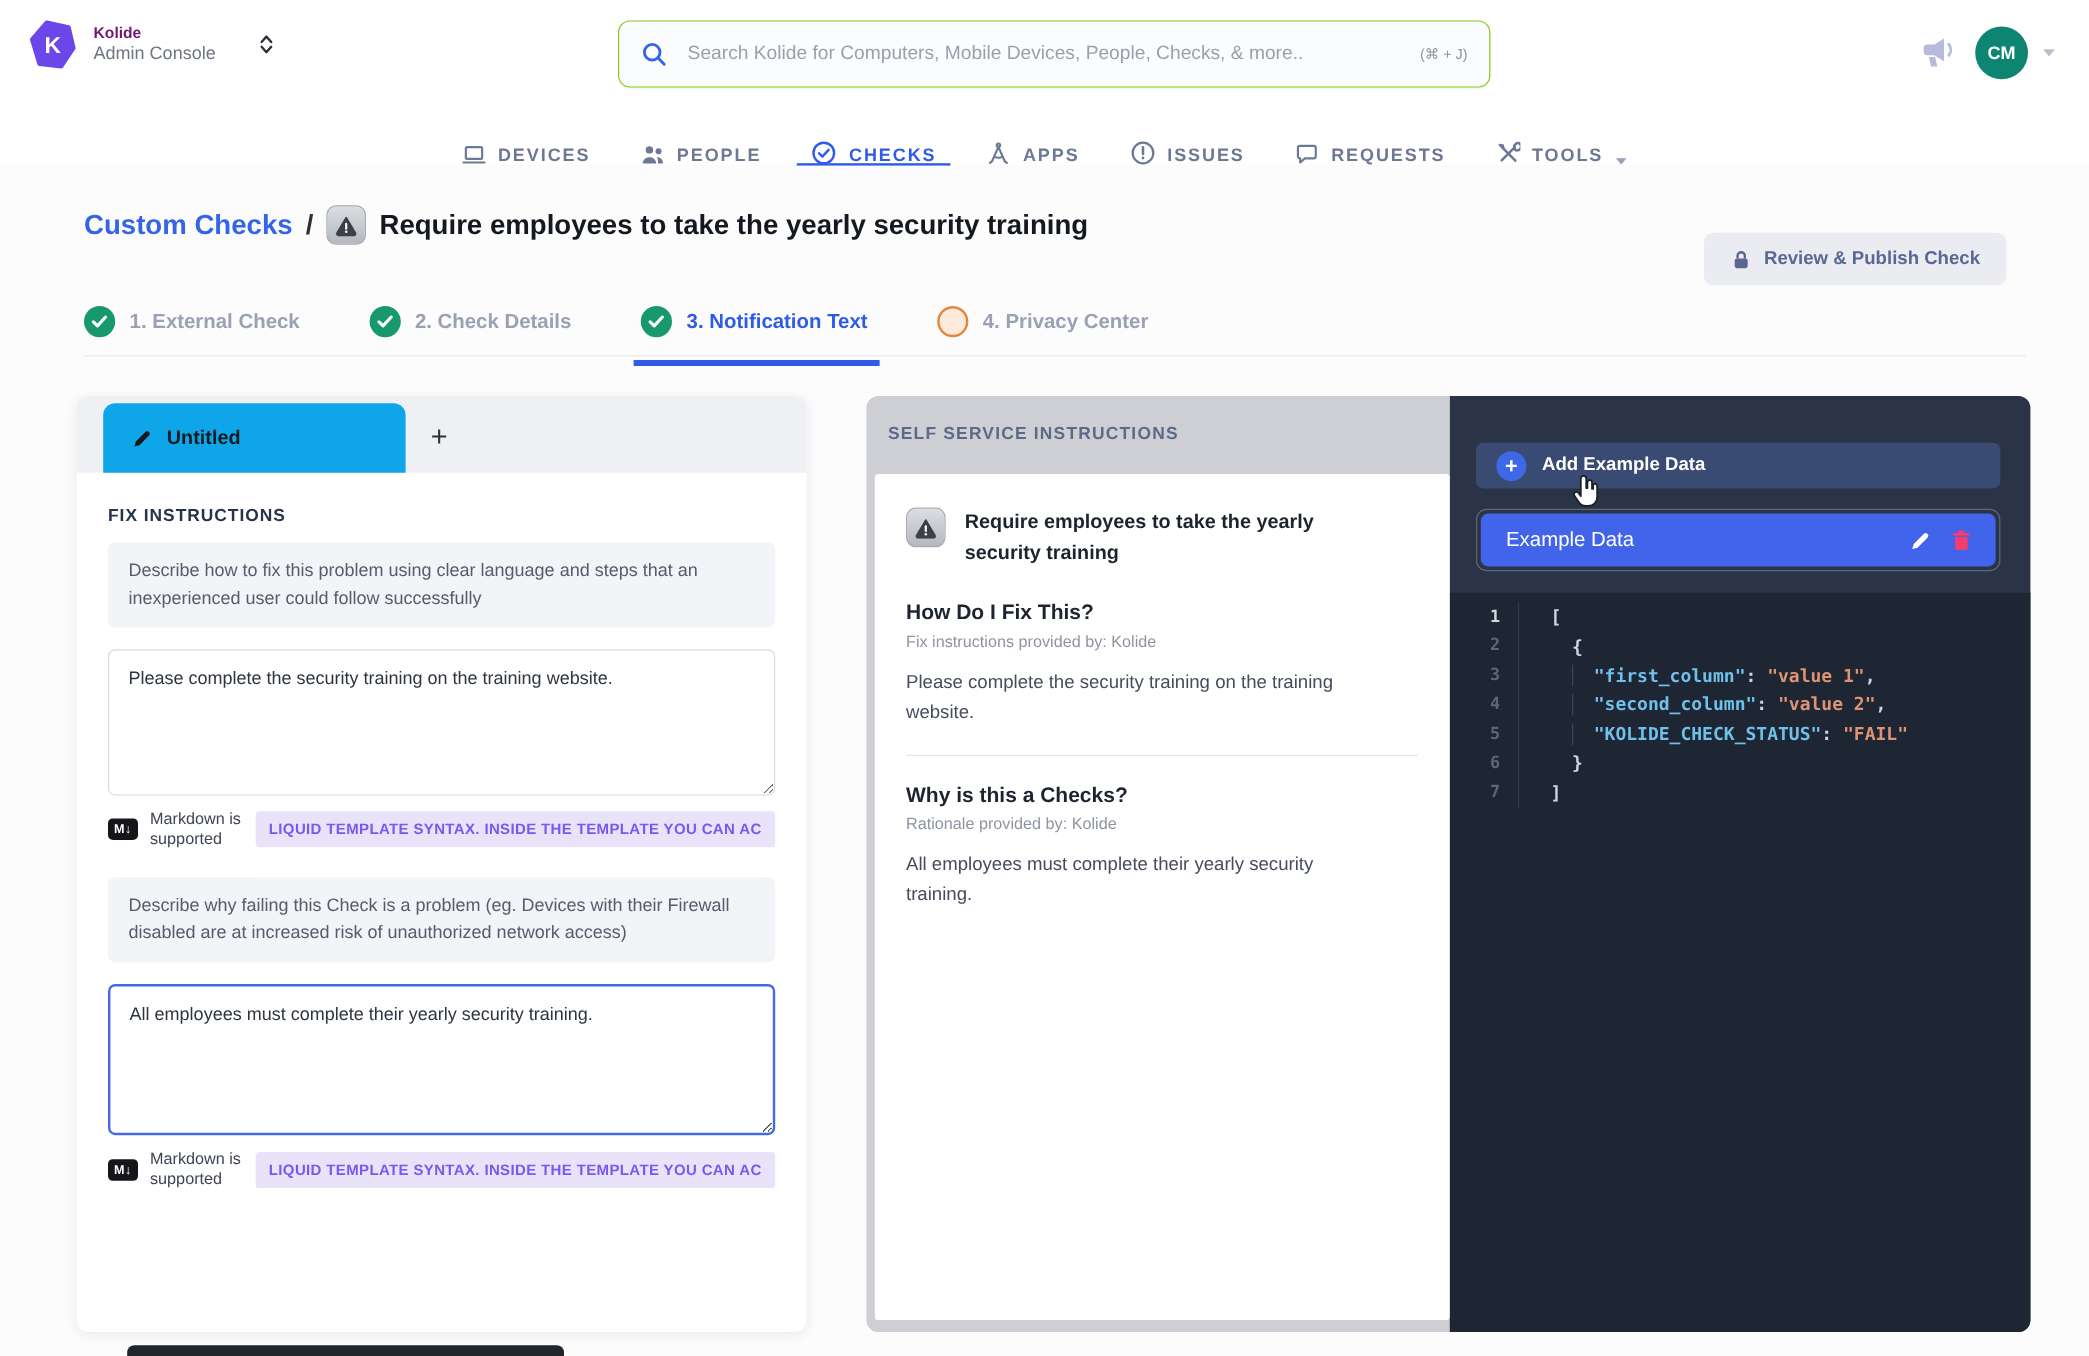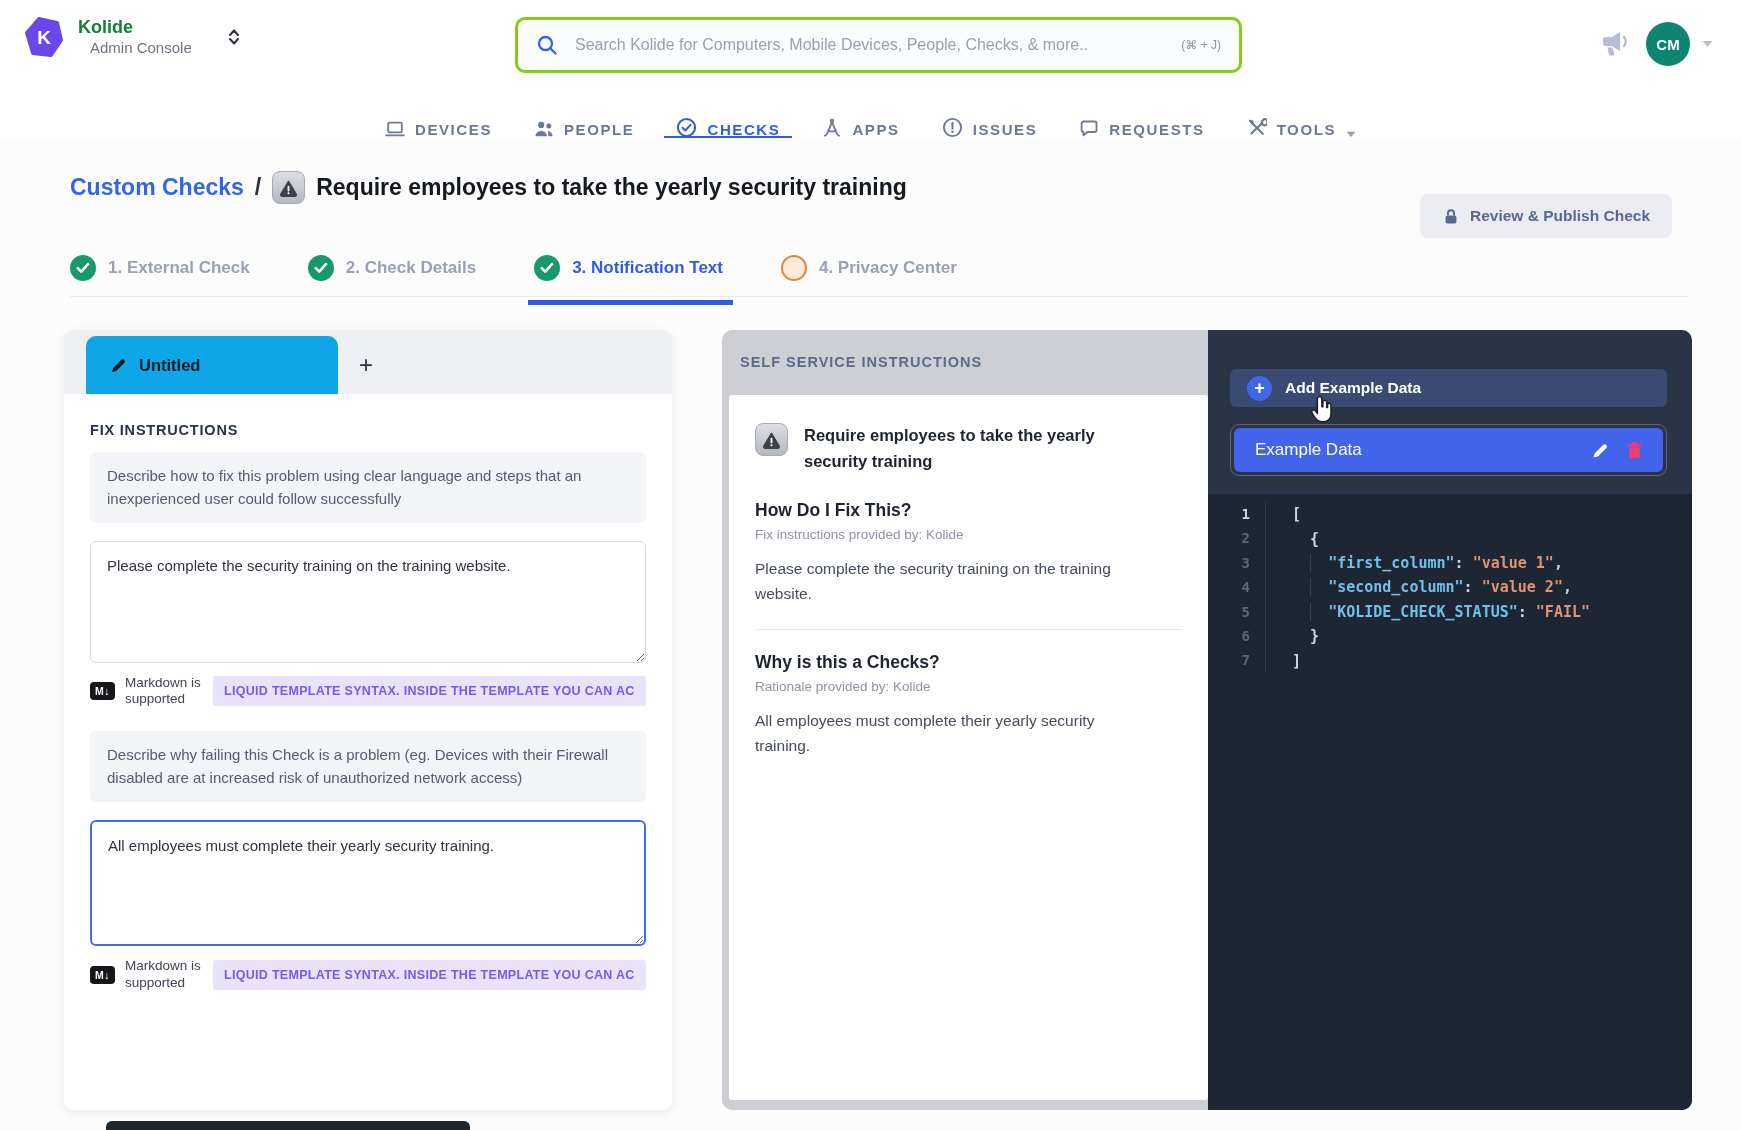--- a/index.html
+++ b/index.html
@@ -5,25 +5,25 @@
   html,body{margin:0;padding:0;background:#fff;}
   body{width:1741px;height:1130px;position:relative;overflow:hidden;
        font-family:"Liberation Sans",sans-serif;color:#2c3240;}
   svg{display:block;}
   button{font-family:inherit;cursor:pointer;}
 
   
   .topbar{position:absolute;top:0;left:0;right:0;height:92px;background:#fff;}
   .brand{position:absolute;left:24px;top:16px;display:flex;align-items:center;}
   .logo{width:40px;height:42px;margin-right:14px;}
-  .brand-name{font-size:18px;font-weight:700;color:#15803d;line-height:1.25;}
-  .brand-sub{font-size:15px;color:#6e7480;line-height:1.25;margin-left:12px;}
+  .brand-name{font-size:13px;font-weight:700;color:#701a75;line-height:1.25;}
+  .brand-sub{font-size:15px;color:#6e7480;line-height:1.25;}
   .org-switcher{margin-left:30px;background:none;border:none;padding:4px;}
   .searchbar{position:absolute;left:515px;top:17px;width:727px;height:56px;background:#fbfcfd;
-             border:3px solid #84cc16;border-radius:10px;display:flex;align-items:center;
+             border:1px solid #84cc16;border-radius:10px;display:flex;align-items:center;
              padding:0 18px;box-sizing:border-box;box-shadow:0 1px 2px rgba(20,30,60,.05);}
   .searchbar input{flex:1;border:none;outline:none;background:transparent;font-size:16px;
                    color:#3a4150;margin:0 14px;font-family:inherit;}
   .searchbar input::placeholder{color:#9aa0ac;}
   .shortcut{font-size:12px;color:#8d93a0;white-space:nowrap;}
   .top-right{position:absolute;right:28px;top:22px;display:flex;align-items:center;gap:12px;}
   .avatar{width:44px;height:44px;border-radius:50%;background:#0e8573;color:#fff;font-size:15px;
           font-weight:700;display:flex;align-items:center;justify-content:center;cursor:pointer;}
 
   

